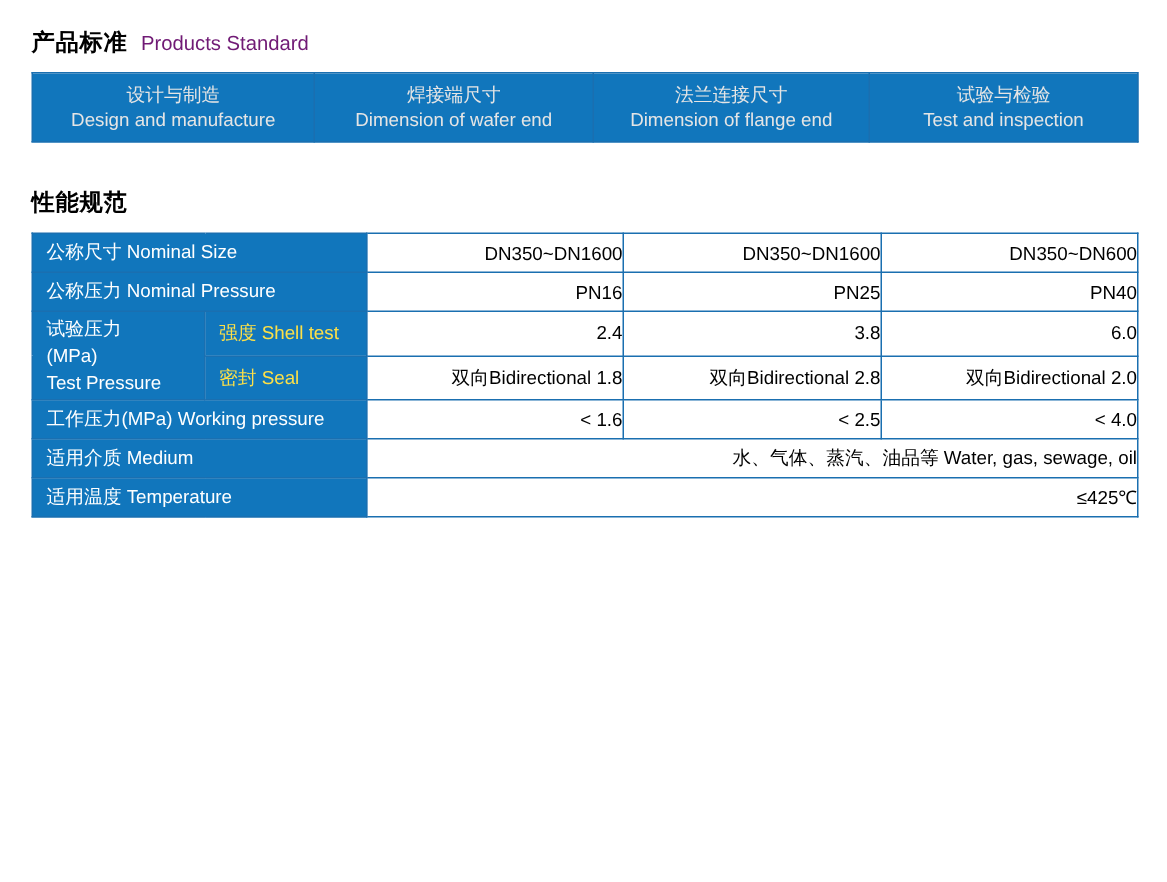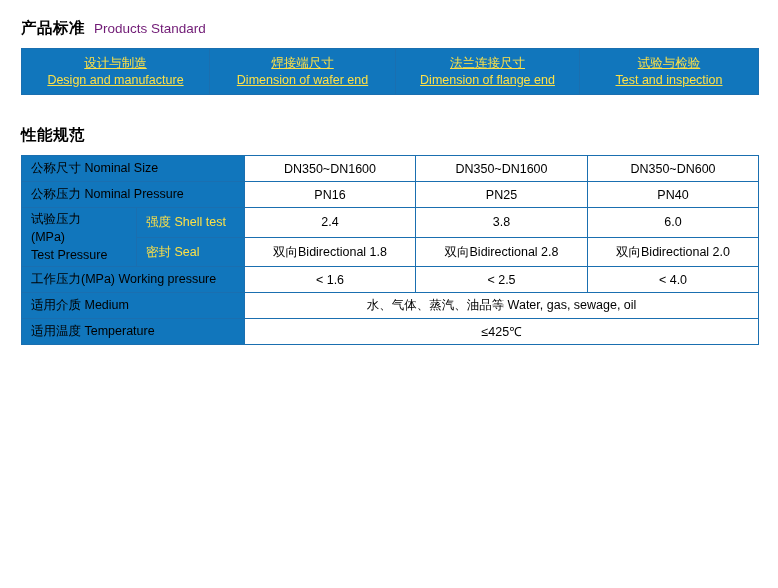--- a/index.html
+++ b/index.html
@@ -47,26 +47,25 @@
   table td, table th {
     border: 1px solid #1a6fb0;
     padding: 0;
     font-weight: normal;
     text-align: center;
     vertical-align: middle;
   }
   
   .t1 th {
     background: #1176bc;
-    color: #fde047;
+    color: #e5e5e5;
     height: 39px;
     font-size: 12.5px;
     line-height: 1.35;
     padding: 3px 2px;
-    text-decoration: underline;
   }
   .t1 th .cn {
     display: block;
     font-size: 12.5px;
   }
   .t1 th .en {
     display: block;
     font-size: 12.5px;
   }
   .t1 td {
@@ -74,40 +73,41 @@
     font-size: 12.5px;
     background: #ffffff;
     color: #000;
   }
   
   .t2 {
     margin-top: 0;
   }
   .t2 .lbl {
     background: #1176bc;
-    color: #000000;
+    color: #ffffff;
     text-align: left;
     padding-left: 9px;
     font-size: 12.5px;
     height: 25px;
     line-height: 1.25;
   }
   .t2 .sublbl {
     background: #1176bc;
     color: #fde047;
     text-align: left;
     padding-left: 9px;
     font-size: 12.5px;
     height: 25px;
   }
   .t2 td.val {
     background: #ffffff;
     color: #000;
     font-size: 12.5px;
     height: 25px;
+    text-align: right;
   }
   .t2 .lbl-tall {
     line-height: 1.45;
     padding-top: 2px;
     padding-bottom: 2px;
   }
   .spacer-1 { height: 30px; }
 </style>
 </head>
 <body>

